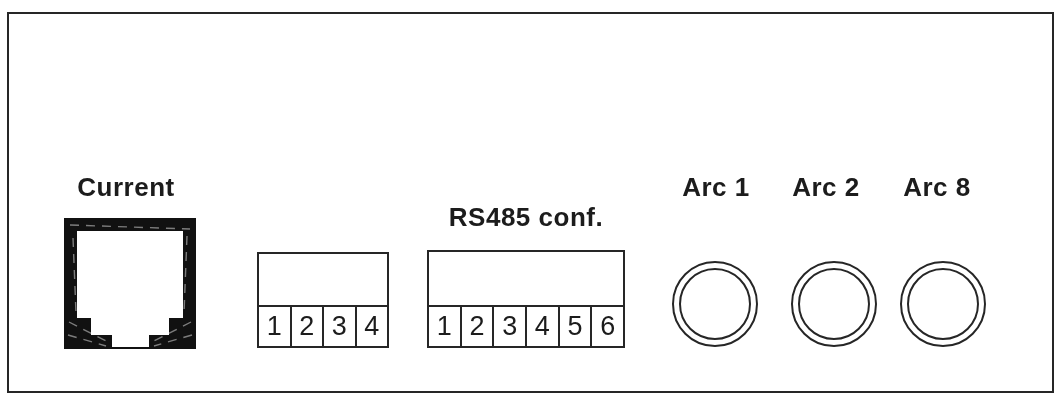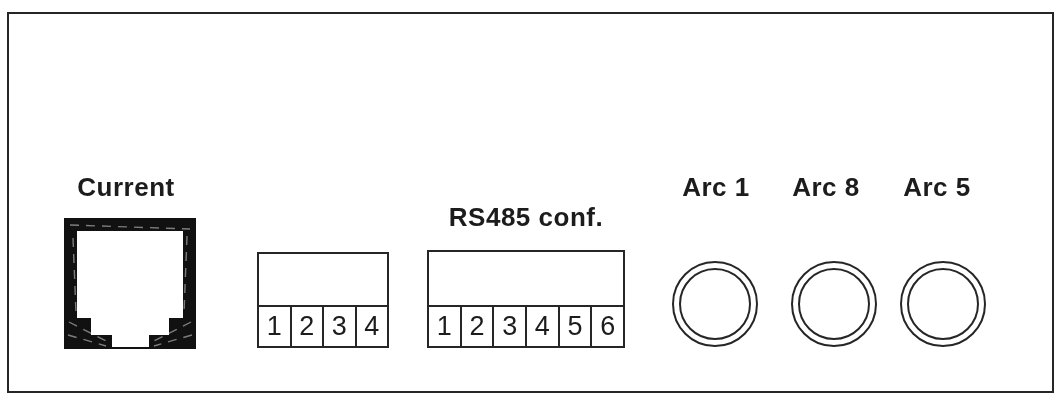--- a/index.html
+++ b/index.html
@@ -67,22 +67,22 @@
 </head>
 <body>
 
 <div class="stage">
 
   <div class="panel-outline"></div>
 
   <div class="conn-label" style="left:126px;">Current</div>
   <div class="conn-label" style="left:526px;margin-top:30px;">RS485 conf.</div>
   <div class="conn-label" style="left:692px;margin-left:24px;">Arc 1</div>
-  <div class="conn-label" style="left:826px;">Arc 8</div>
-  <div class="conn-label" style="left:937px;">Arc 5</div>
+  <div class="conn-label" style="left:826px;">Arc 2</div>
+  <div class="conn-label" style="left:937px;">Arc 8</div>
 
   <svg class="rj45" viewBox="0 0 132 131" aria-hidden="true">
     <rect class="frame" x="0" y="0" width="132" height="131"></rect>
     <path class="cavity" d="M13,13 H119 V100 H105 V117 H85 V129 H48 V117 H27 V100 H13 Z"></path>
     <g class="hatch">
       <path d="M6,7 L126,11"></path>
       <path d="M123,18 L120,95"></path>
       <path d="M9,20 L12,95"></path>
       <path d="M5,104 L44,124"></path>
       <path d="M4,117 L42,128"></path>

